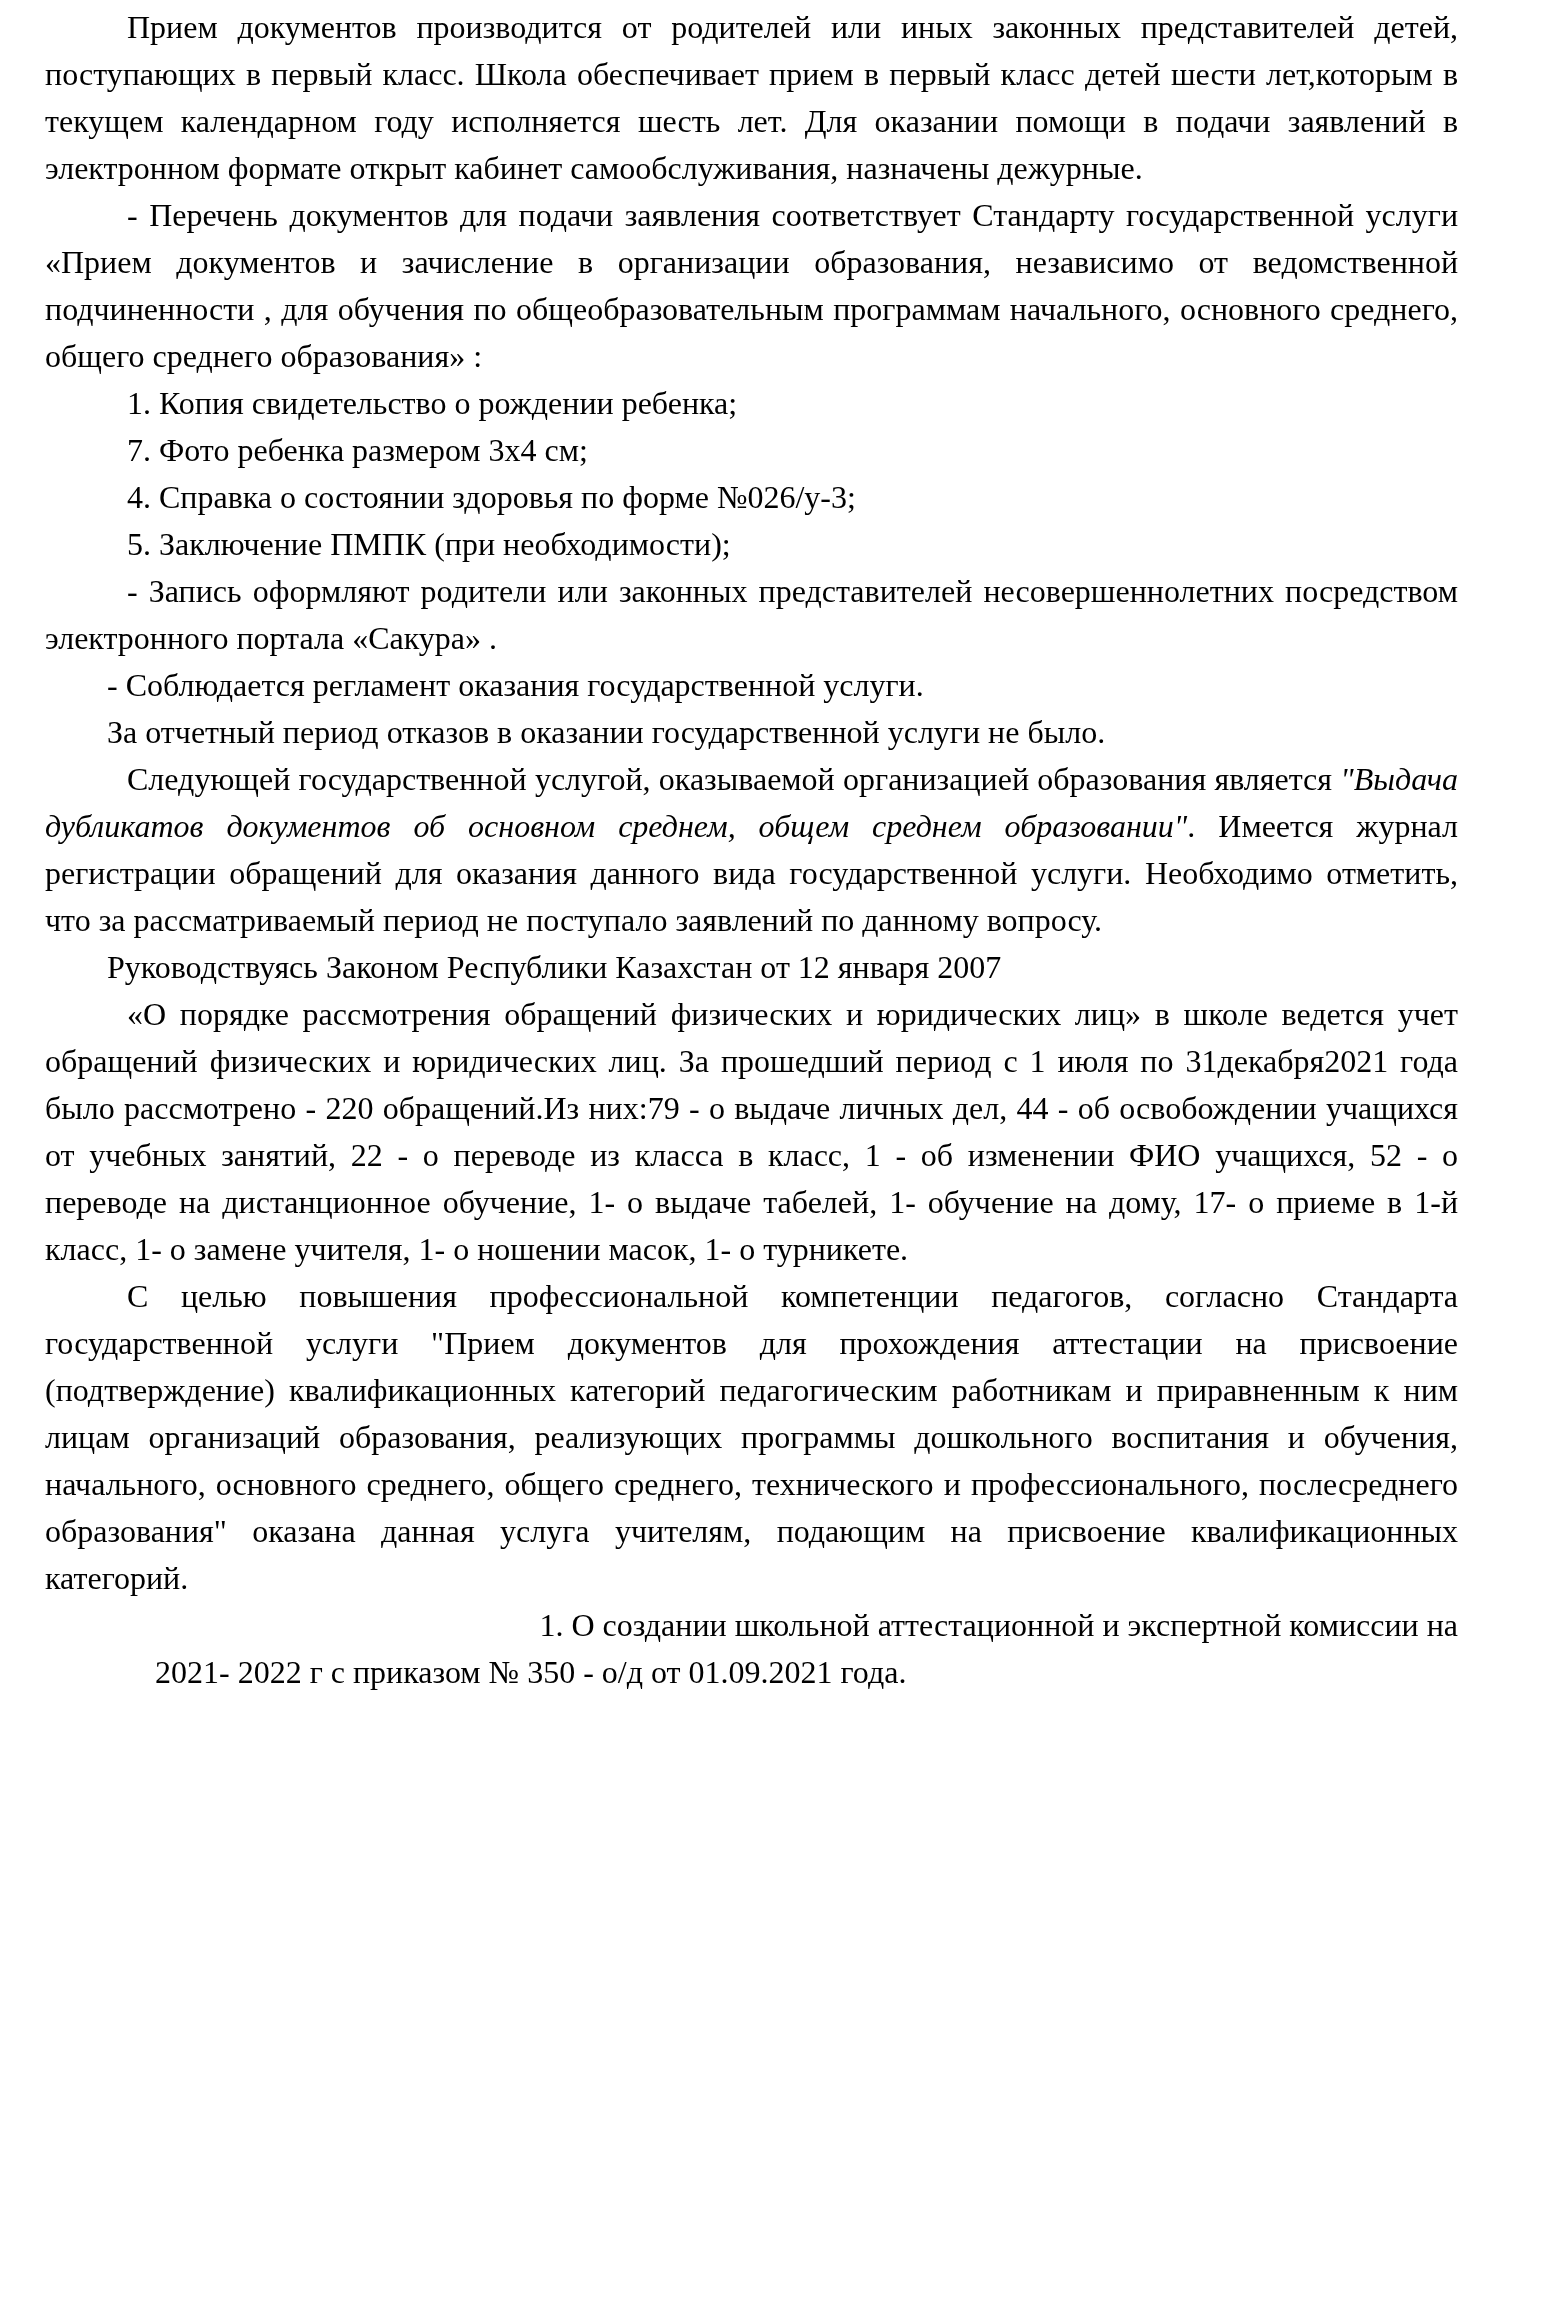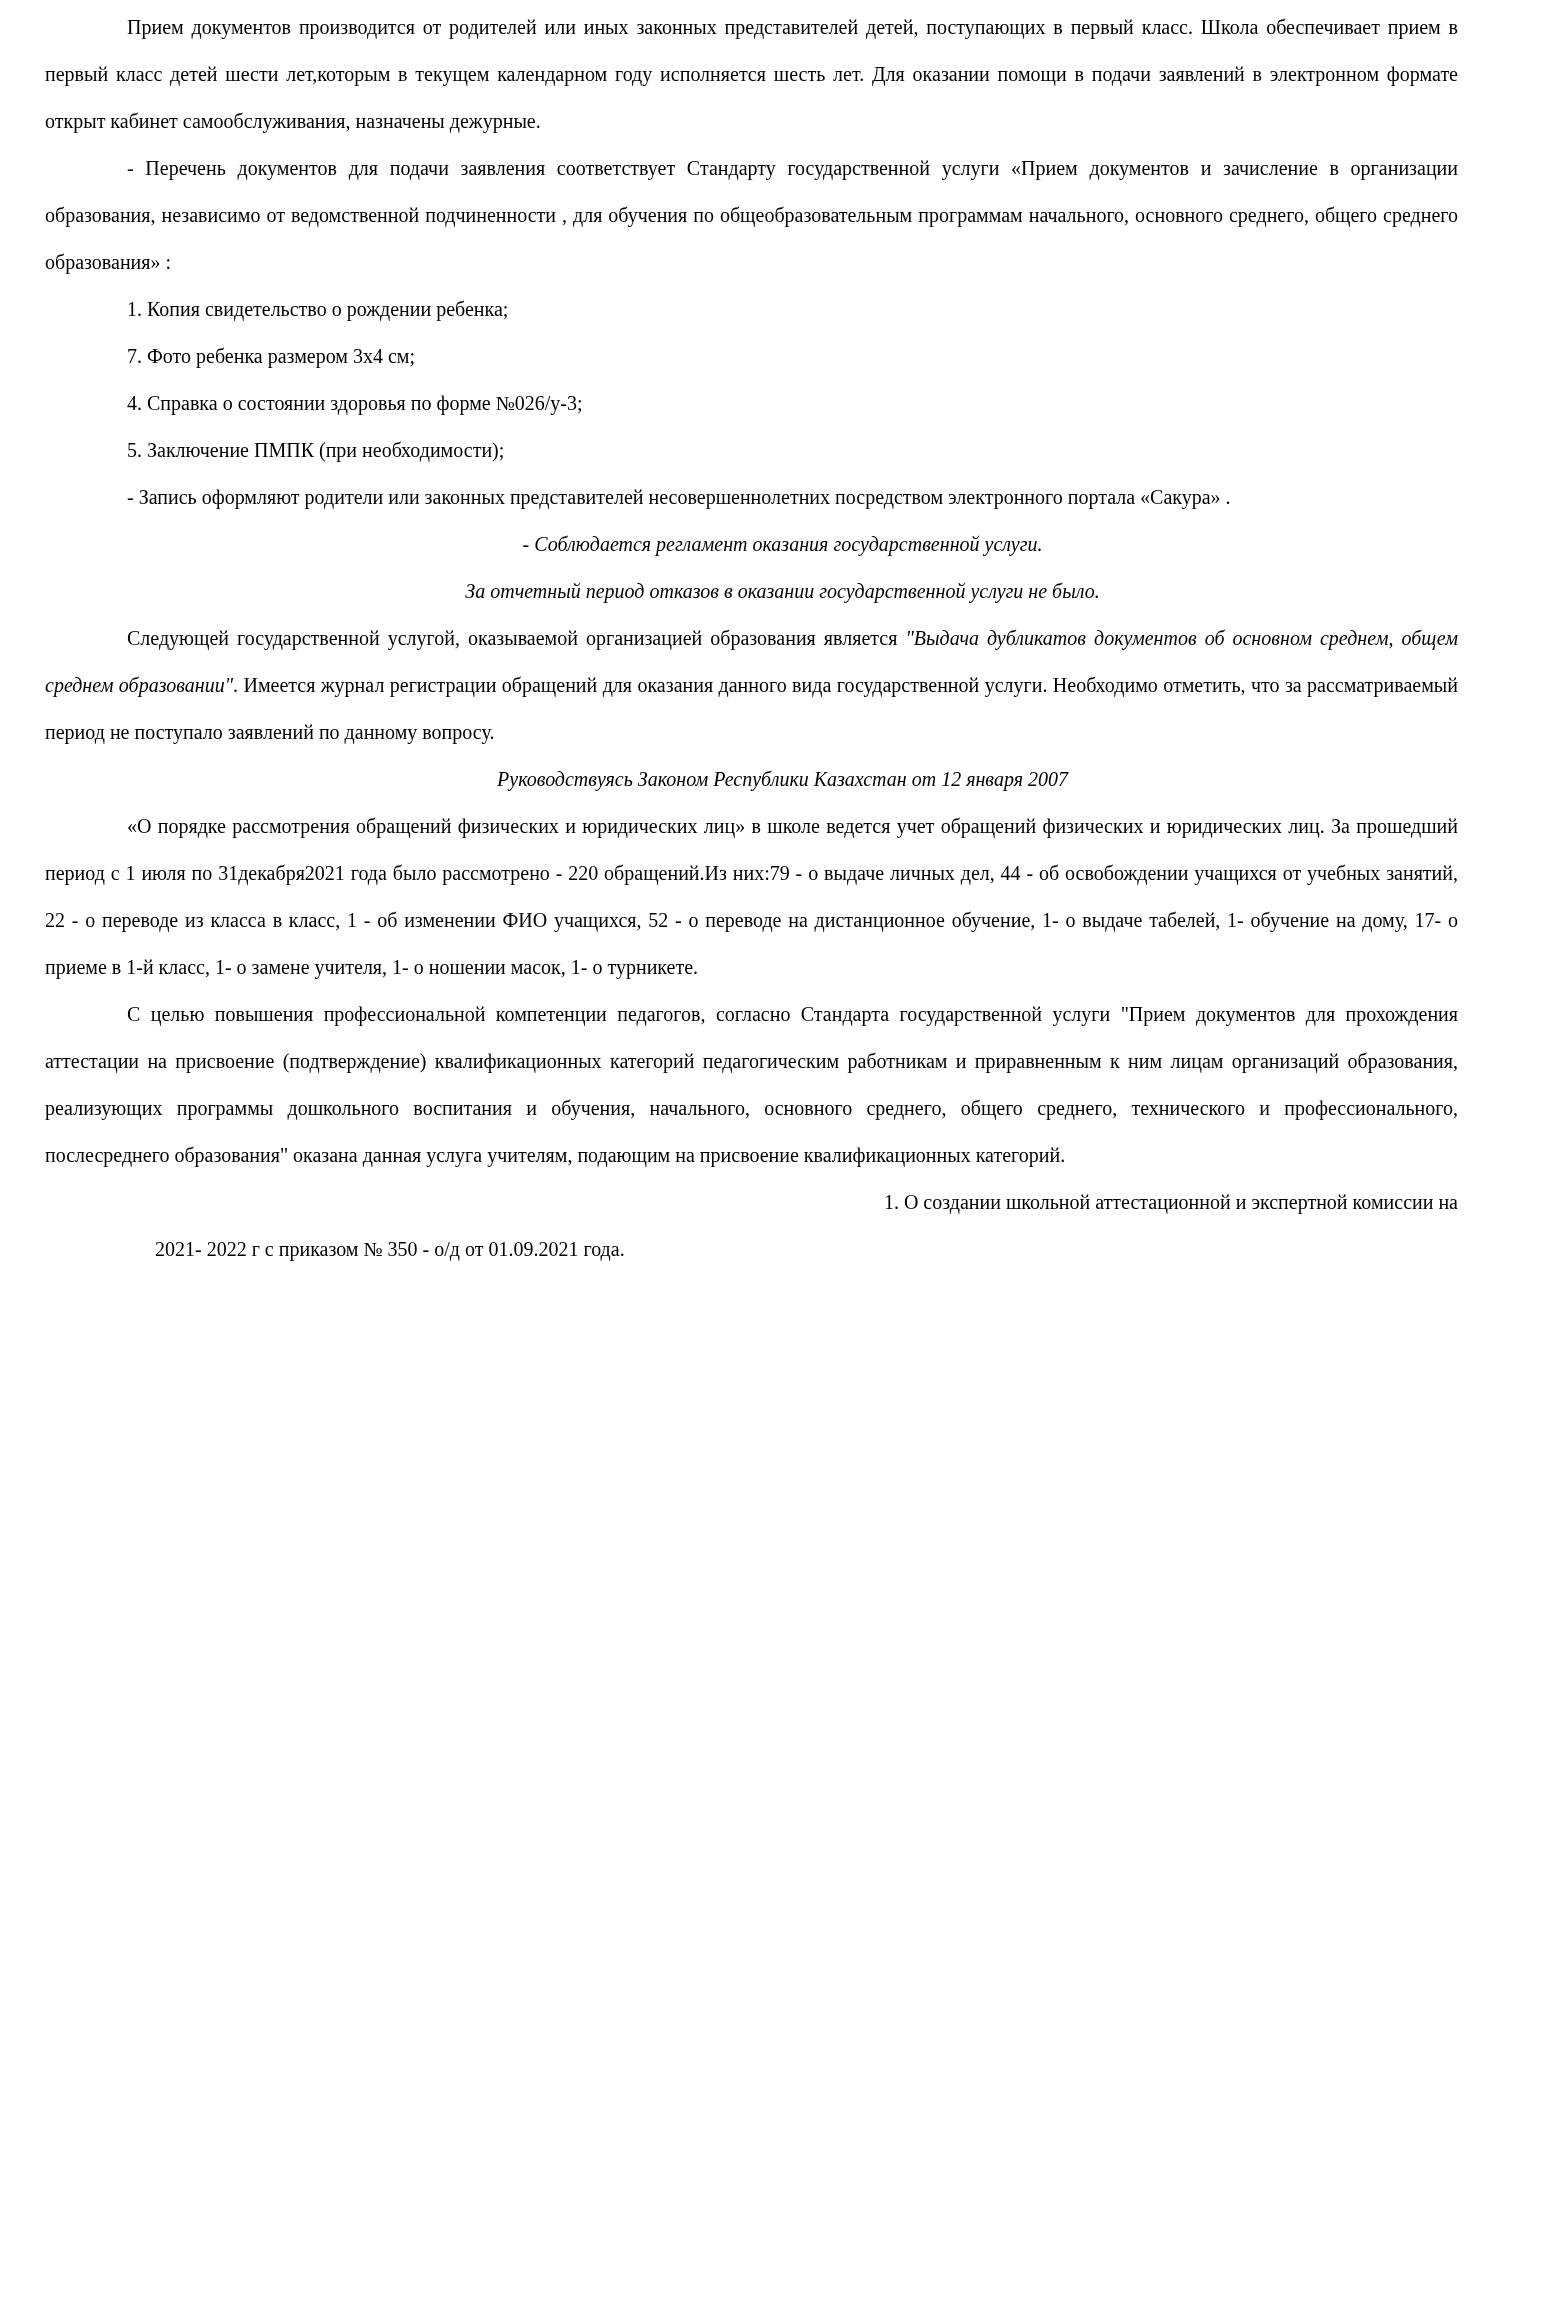--- a/index.html
+++ b/index.html
@@ -15,42 +15,41 @@
     overflow: hidden;
     box-sizing: border-box;
     padding: 0;
   }
   .doc-body {
     position: absolute;
     left: 45px;
     top: 4.3px;
     width: 1413px;
     font-family: "Liberation Serif", "DejaVu Serif", serif;
-    font-size: 20px;
+    font-size: 32px;
     line-height: 47px;
     color: #000000;
     -webkit-font-smoothing: antialiased;
   }
   p {
     margin: 0;
     padding: 0;
     text-align: justify;
     text-justify: inter-word;
     hyphens: none;
   }
   
   p.para {
     text-indent: 82px;
   }
   
   p.indent-line {
-    text-align: center;
+    text-align: left;
     text-indent: 0;
     padding-left: 62px;
-    font-style: italic;
   }
   
   p.num-item {
     text-align: left;
     text-indent: 0;
     padding-left: 82px;
   }
   
   p.tail-line-1 {
     text-align: right;

